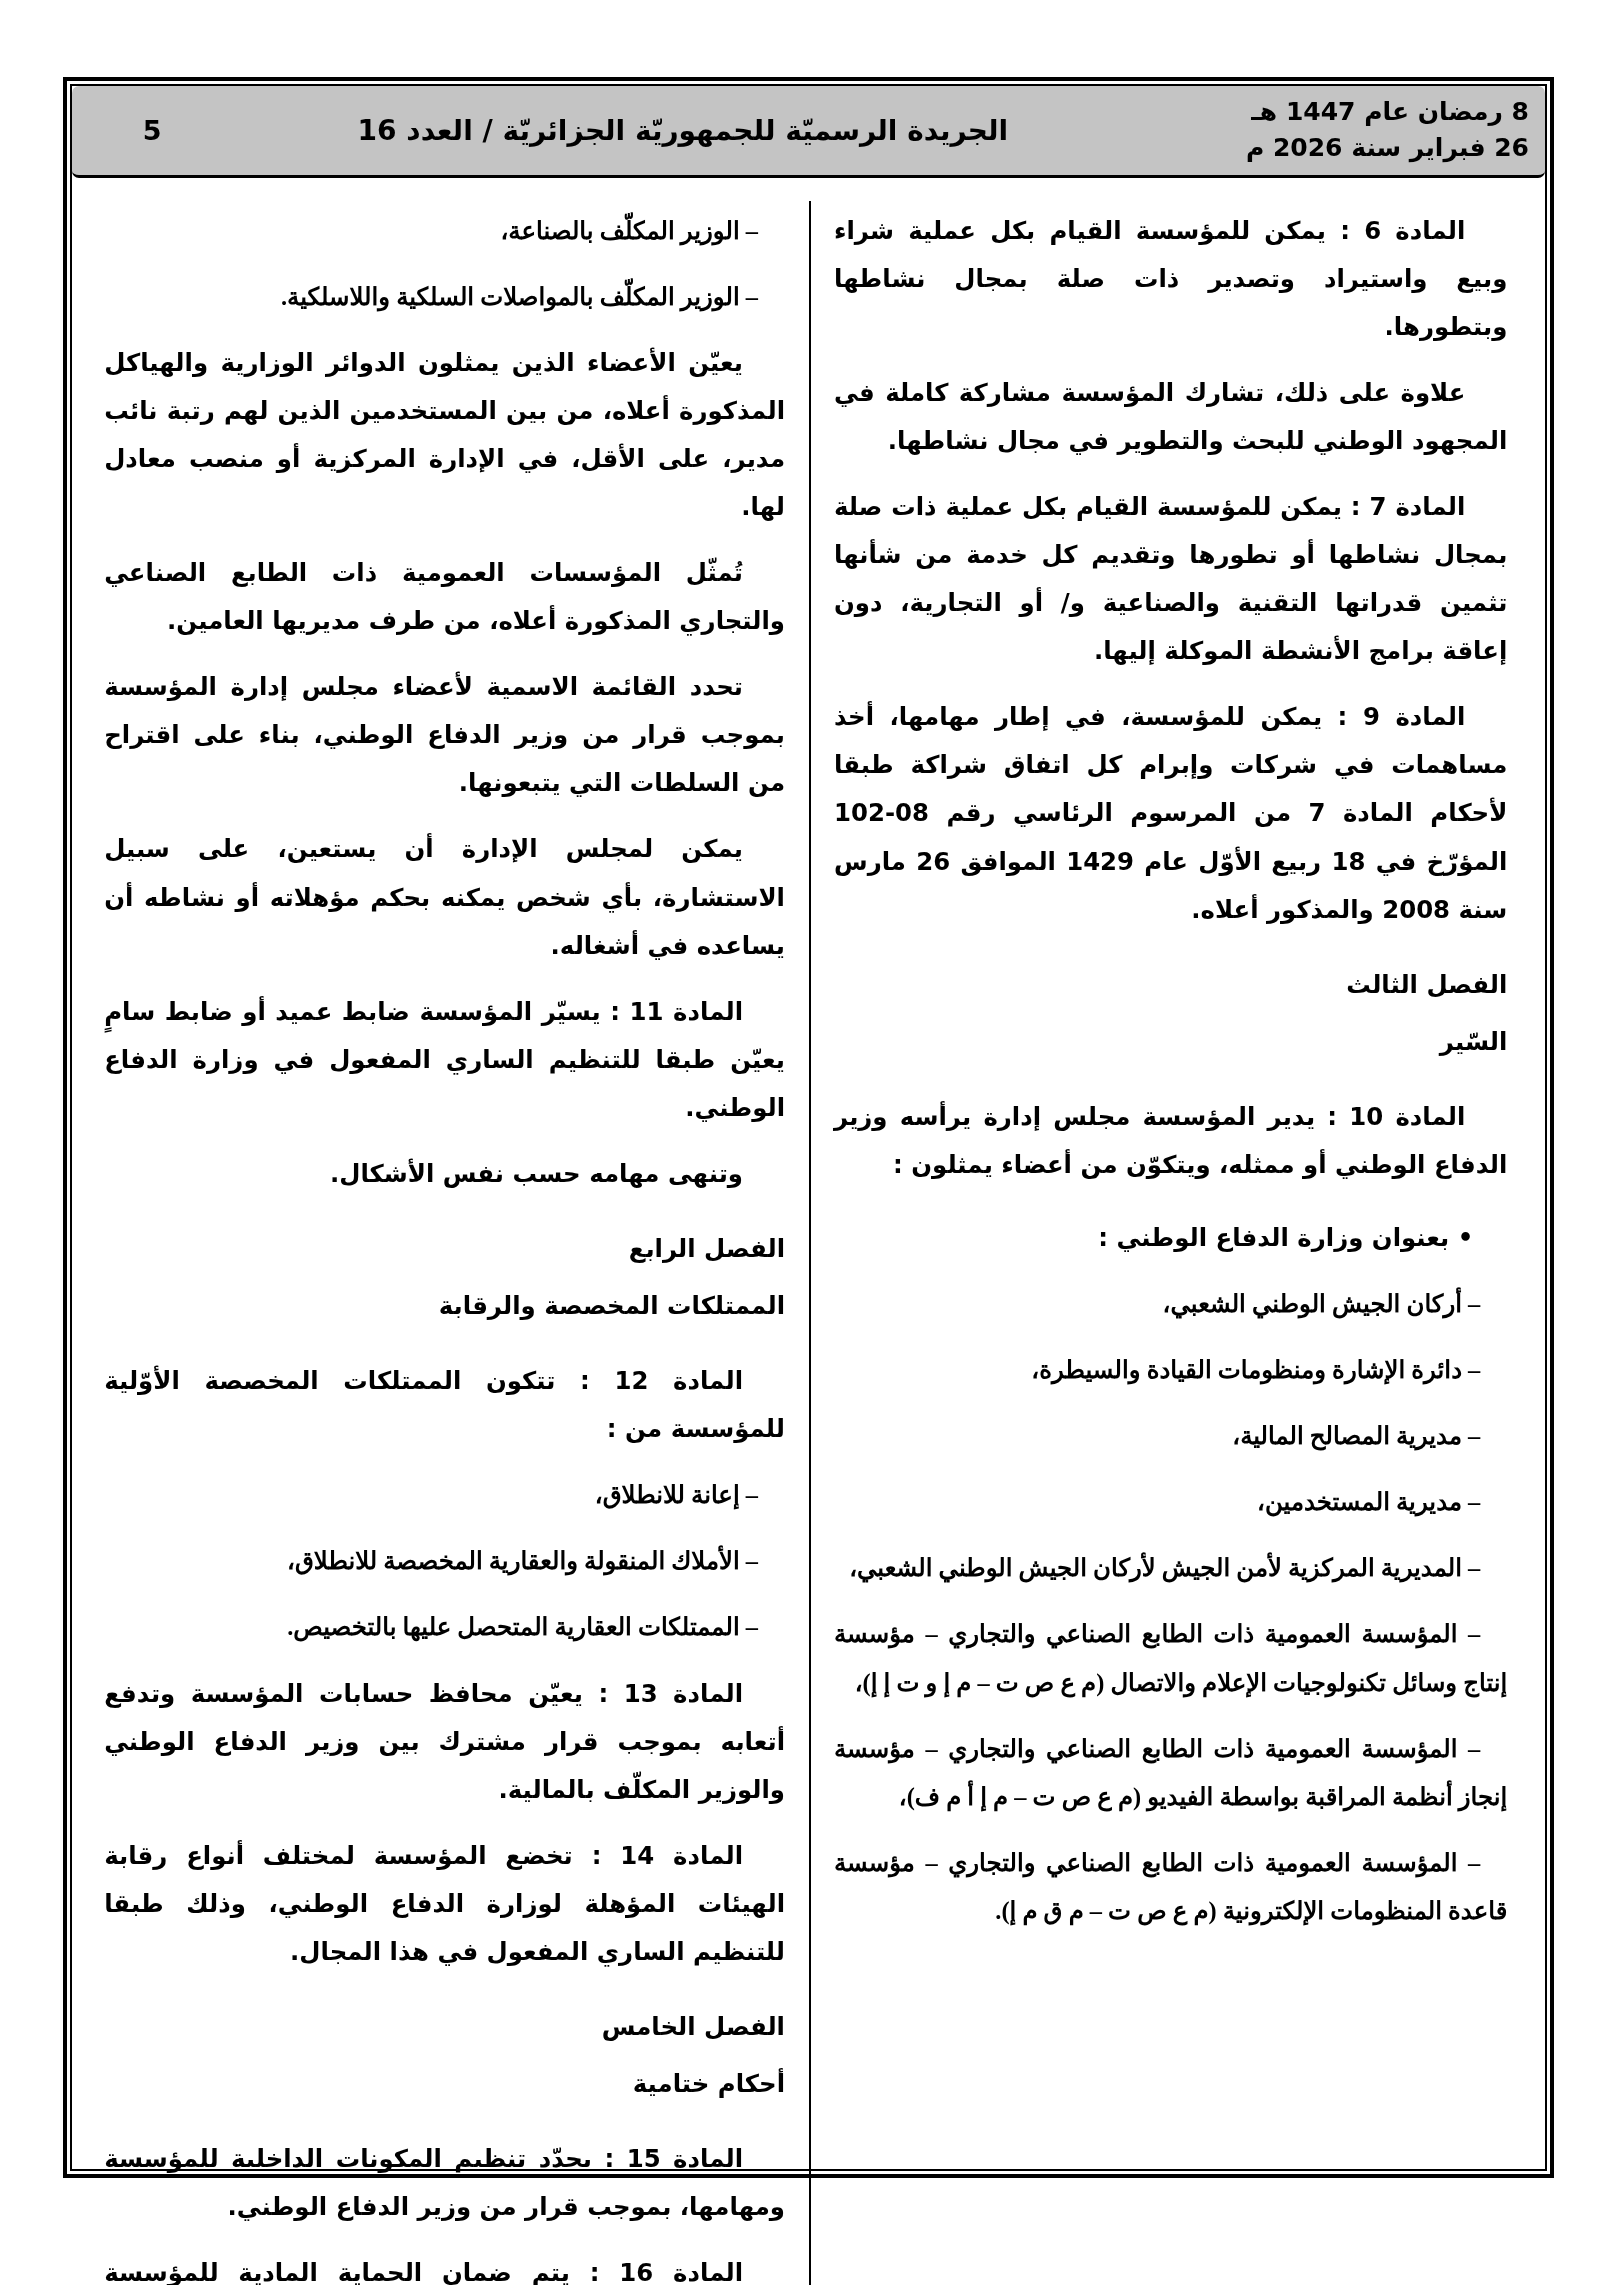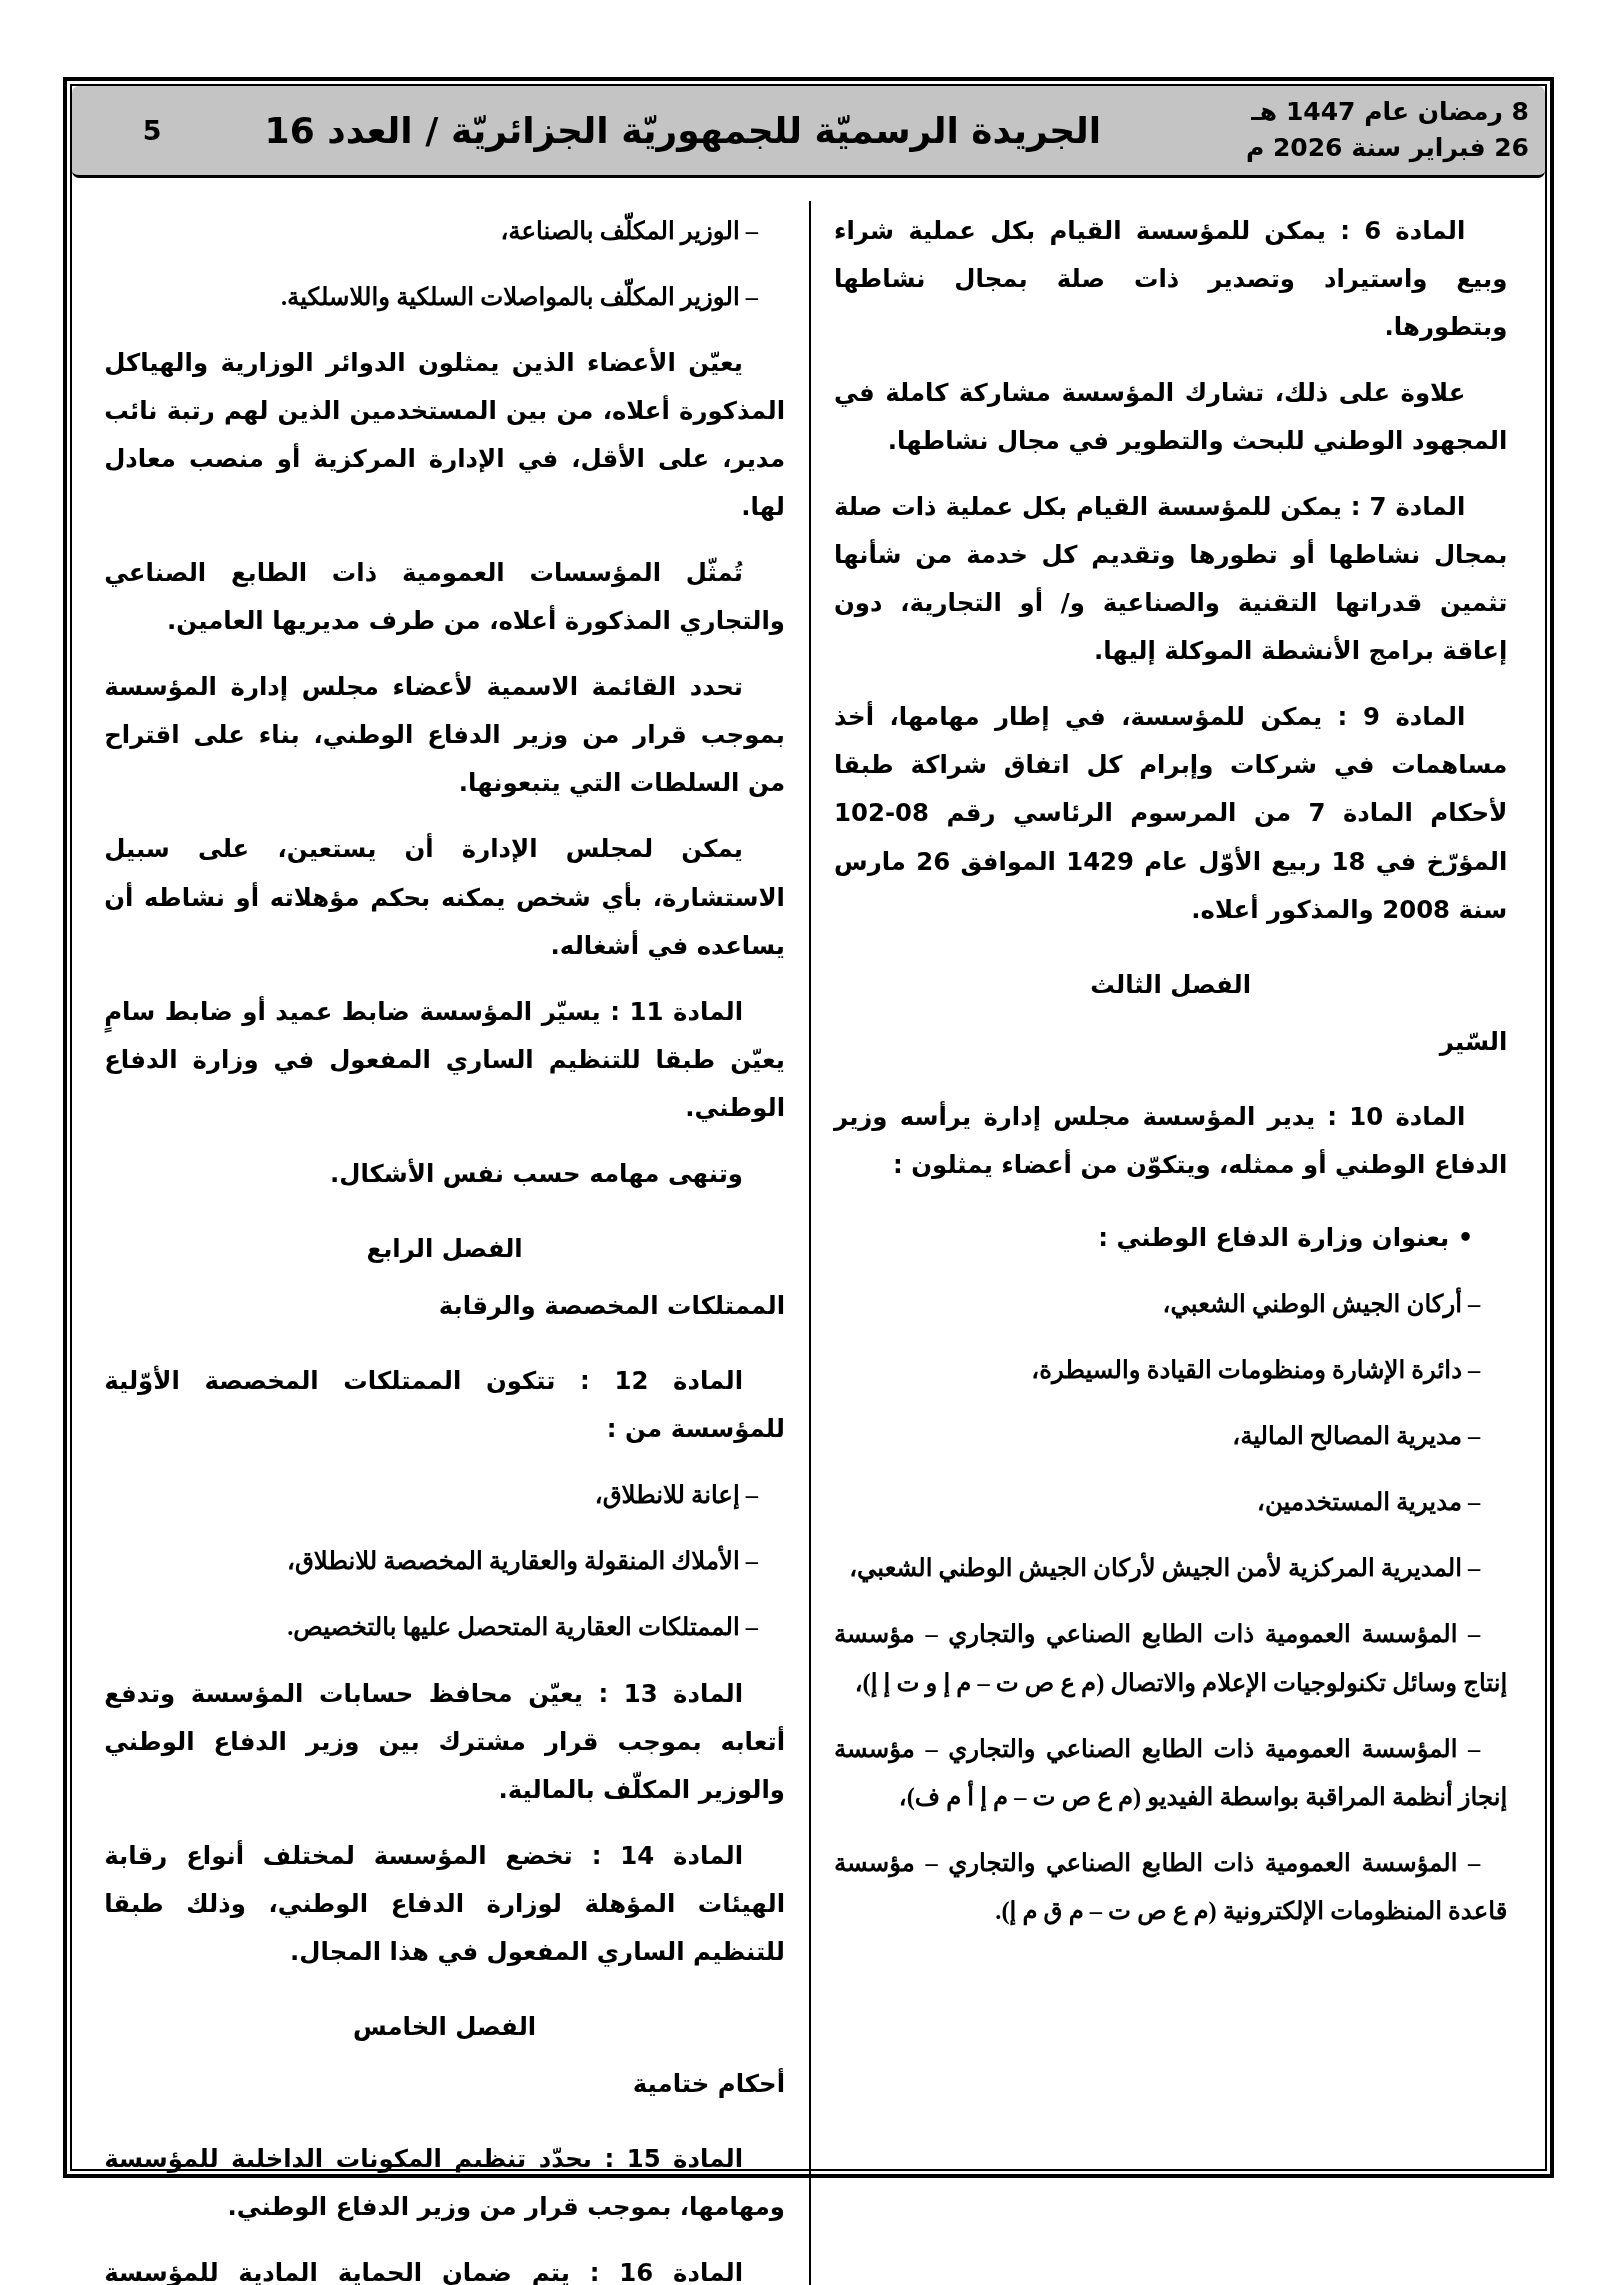--- a/index.html
+++ b/index.html
@@ -20,38 +20,38 @@
     background:#c4c4c4;border-bottom:3.6px solid #000;
     height:92px;flex:0 0 auto;display:flex;direction:rtl;align-items:center;
     box-sizing:border-box;
     border-radius:7px;
   }
   .header-dates{
     flex:0 0 389px;text-align:right;padding:3.6px 16.3px 3.6px 0;
     font-weight:bold;font-size:25px;line-height:1.45;direction:rtl;
   }
   .header-title{
-    flex:1 1 auto;text-align:center;font-weight:bold;font-size:36px;direction:rtl;
+    flex:1 1 auto;text-align:center;font-weight:bold;font-size:28px;direction:rtl;
   }
   .header-pageno{
     flex:0 0 154px;text-align:left;padding-left:71px;font-weight:bold;font-size:27px;
     box-sizing:border-box;direction:ltr;
   }
   .content{
     flex:1 1 auto;display:flex;direction:rtl;
     padding:23.5px 23.5px 27px 23.5px;box-sizing:border-box;
   }
   .col{width:50%;box-sizing:border-box;font-size:24.4px;line-height:1.97;font-weight:bold;text-align:justify;}
   .col-right{padding:5.4px 14.5px 0 23.5px;border-left:2.7px solid #000;}
   .col-left{padding:5.4px 23.5px 0 9px;}
   .block{margin:0 0 18px 0;}
   .block.paragraph,.block.article{text-indent:42px;}
   .block.dash{text-indent:27px;font-family:Liberation Serif, serif;}
   .block.bullet{text-indent:34px;margin-top:25px;}
-  .block.chapter{text-align:center;text-indent:0;margin:27px 0 9px 0;}
+  .block.chapter{text-align:right;text-indent:0;margin:27px 0 9px 0;}
   .block.section{text-indent:0;margin:9px 0 27px 0;}
   .article-label{font-weight:bold;}
   .glyph{font-weight:bold;}
 </style>
 </head>
 <body>
 
 <div class="page-frame">
   <div class="page-frame-inner">
 

